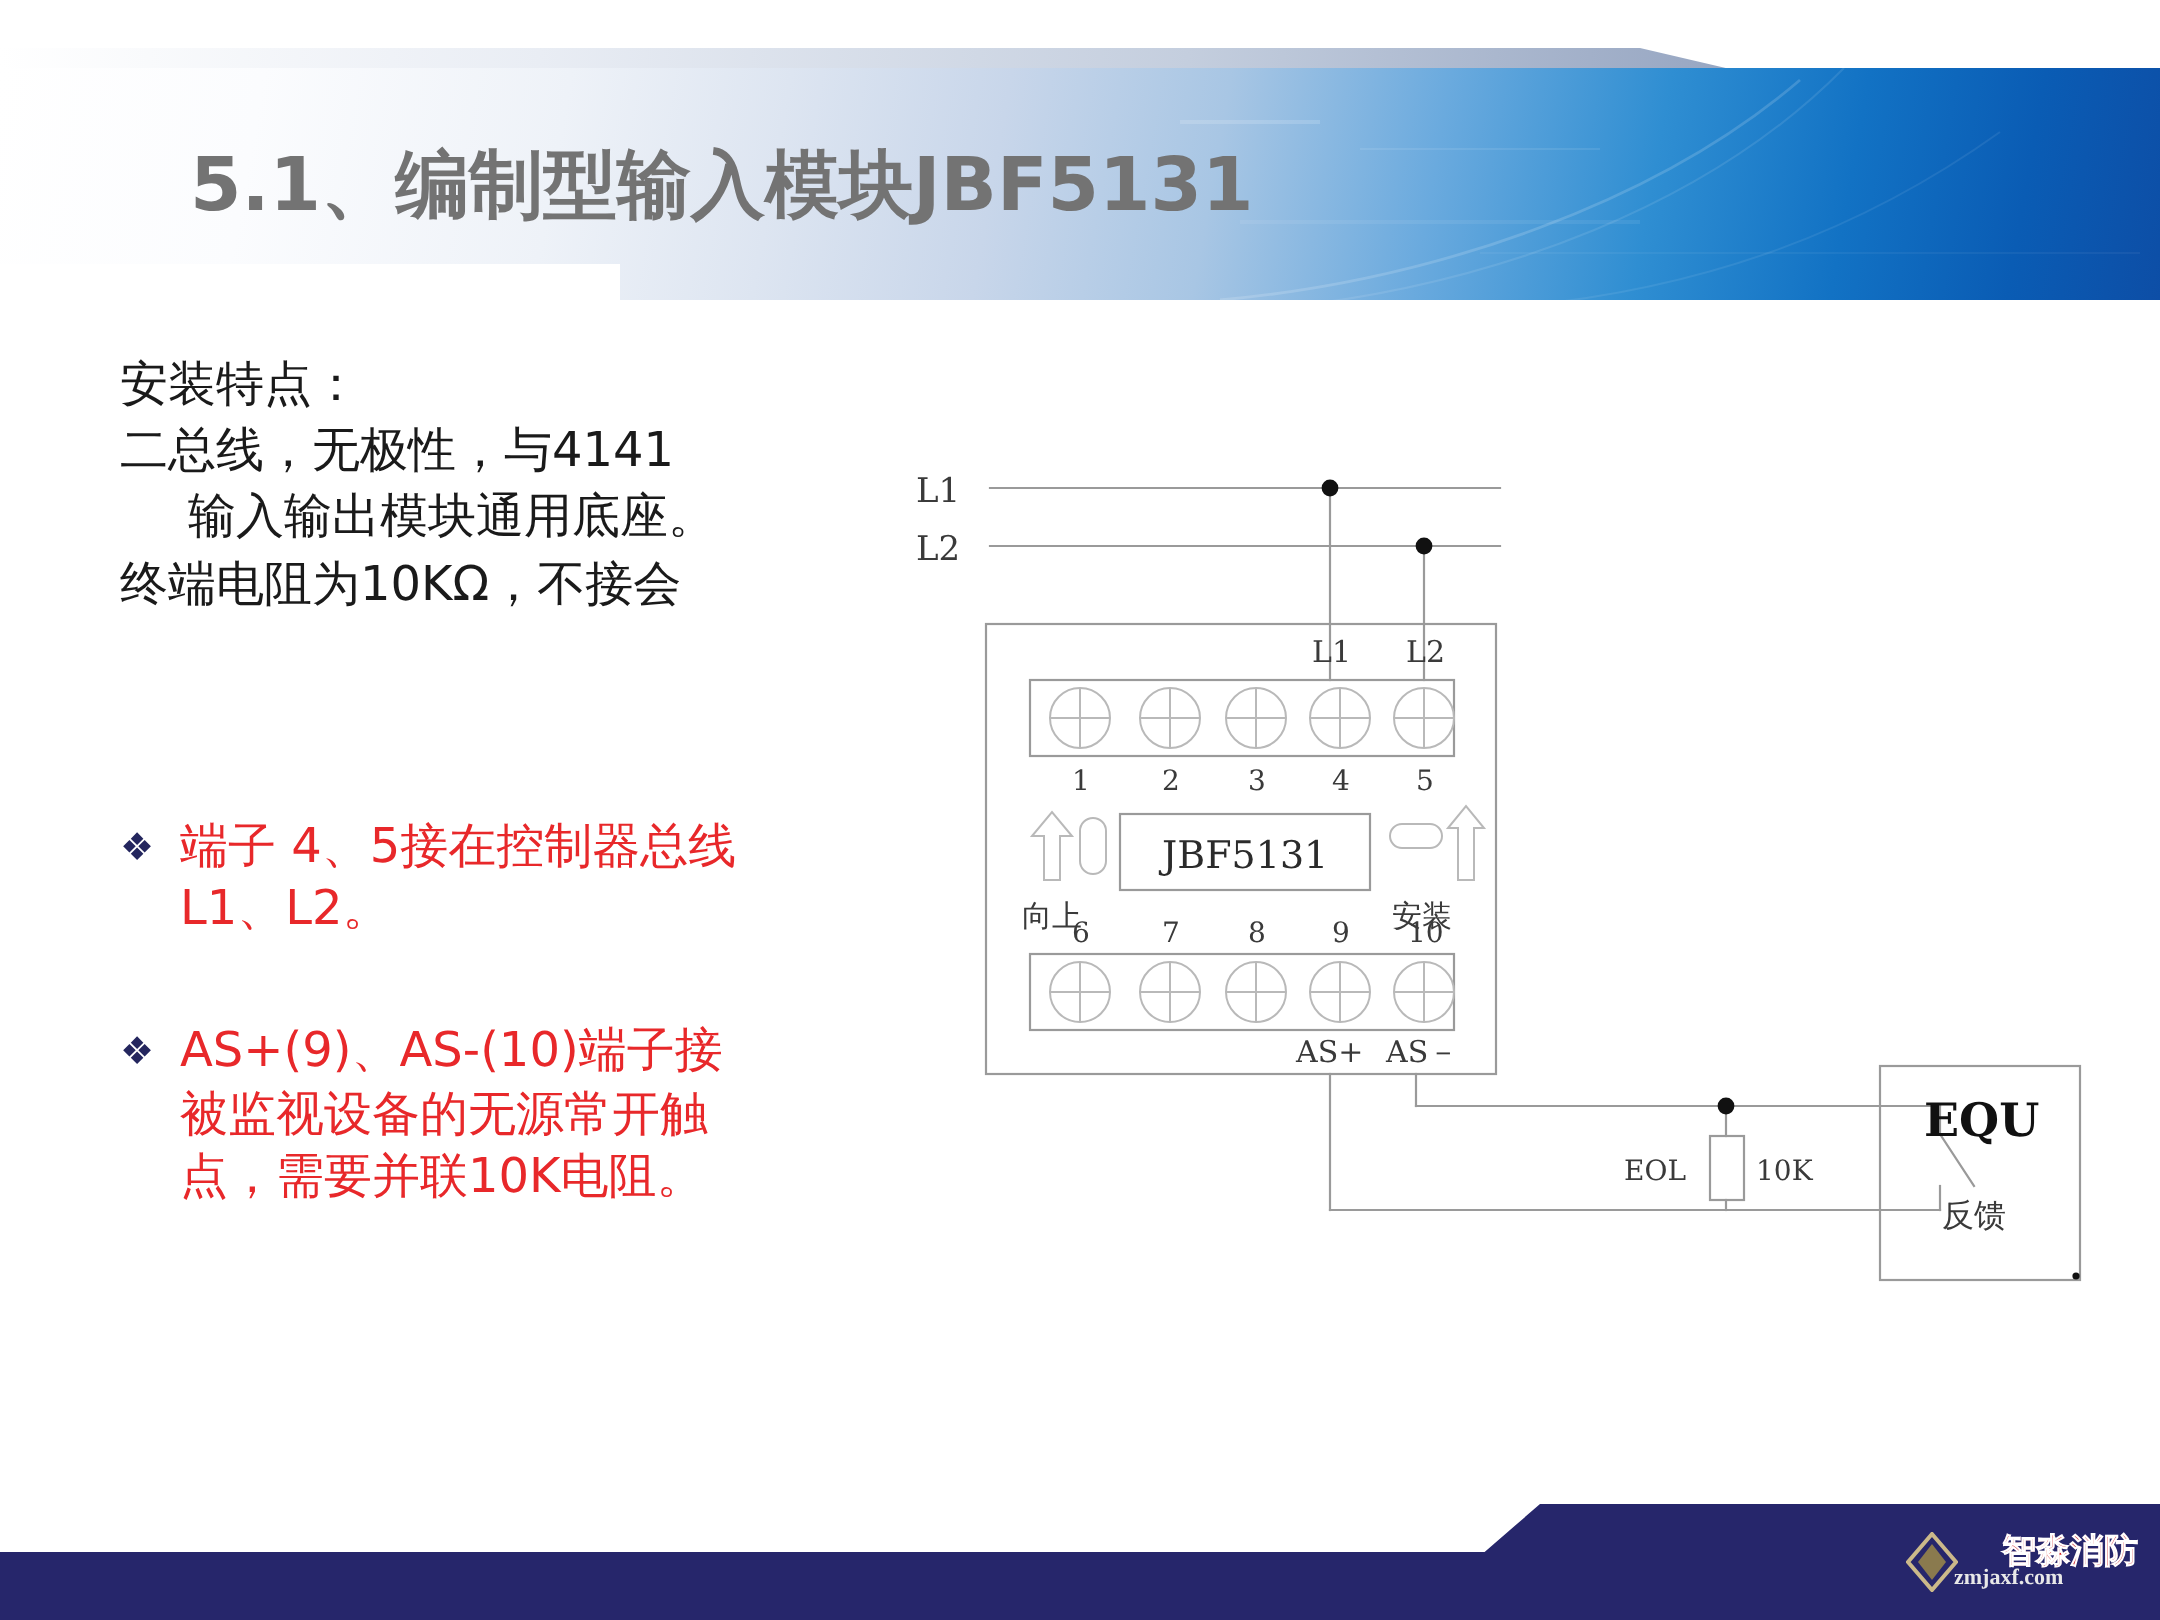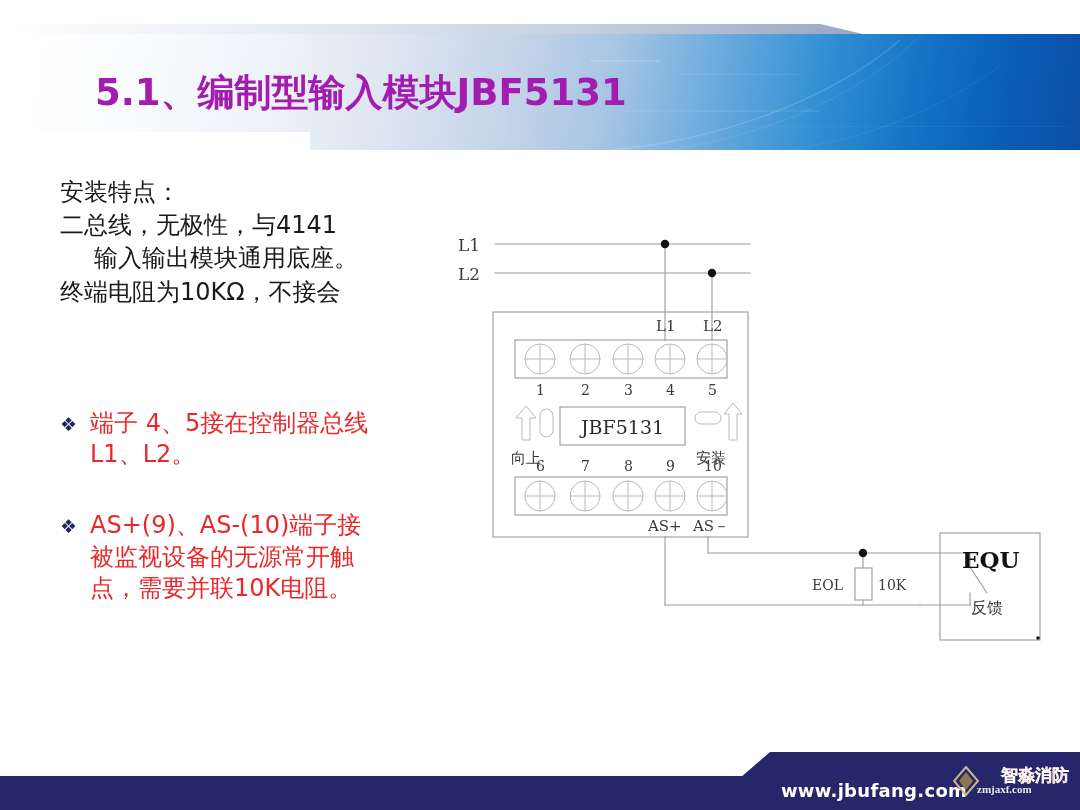--- a/index.html
+++ b/index.html
@@ -42,21 +42,21 @@
   }
   .hdr-arcs{
     position:absolute;left:600px;top:30px;width:480px;height:124px;opacity:.35;
     overflow:hidden;pointer-events:none;
   }
   .hdr-bottom-white{
     position:absolute;left:0;top:132px;width:310px;height:28px;background:#fff;
   }
   .hdr-title{
     position:absolute;left:95px;top:68px;
-    font-size:37px;font-weight:bold;color:#a21caf;
+    font-size:37px;font-weight:bold;color:#737373;
     letter-spacing:0px;white-space:nowrap;
     font-family:"DejaVu Sans","Liberation Sans",sans-serif;
   }
 
   
   .txtcol{position:absolute;left:60px;top:165px;width:400px;margin-top:12px;}
   .tline{
     color:#1a1a1a;font-size:24px;line-height:1.30;
     font-family:"DejaVu Sans","Liberation Sans",sans-serif;
     margin:0 0 2px 0;white-space:pre-wrap;
@@ -278,21 +278,20 @@
         <text x="428" y="375" font-size="14">10K</text>
 
         <text x="512" y="353" font-size="23" fill="#111111" font-weight="bold">EQU</text>
         <text x="521" y="398" font-size="16" fill="#3a3a3a" font-family="'DejaVu Sans',sans-serif">反馈</text>
       </g>
     </svg>
   </div>
 
   <div class="ftr-step"></div>
   <div class="ftr-band"></div>
-  <div class="ftr-url">www.jbufang.com</div>
 
   <div class="wm">
     <svg class="wm-dia" viewBox="0 0 26 30">
       <polygon points="13,1 25,15 13,29 1,15" fill="none" stroke="#cbb98a" stroke-width="2"></polygon>
       <polygon points="13,6 20,15 13,24 6,15" fill="#8a7a4e"></polygon>
     </svg>
     <div class="wm-badge">智淼消防</div>
     <div class="wm-sub">zmjaxf.com</div>
   </div>
 

